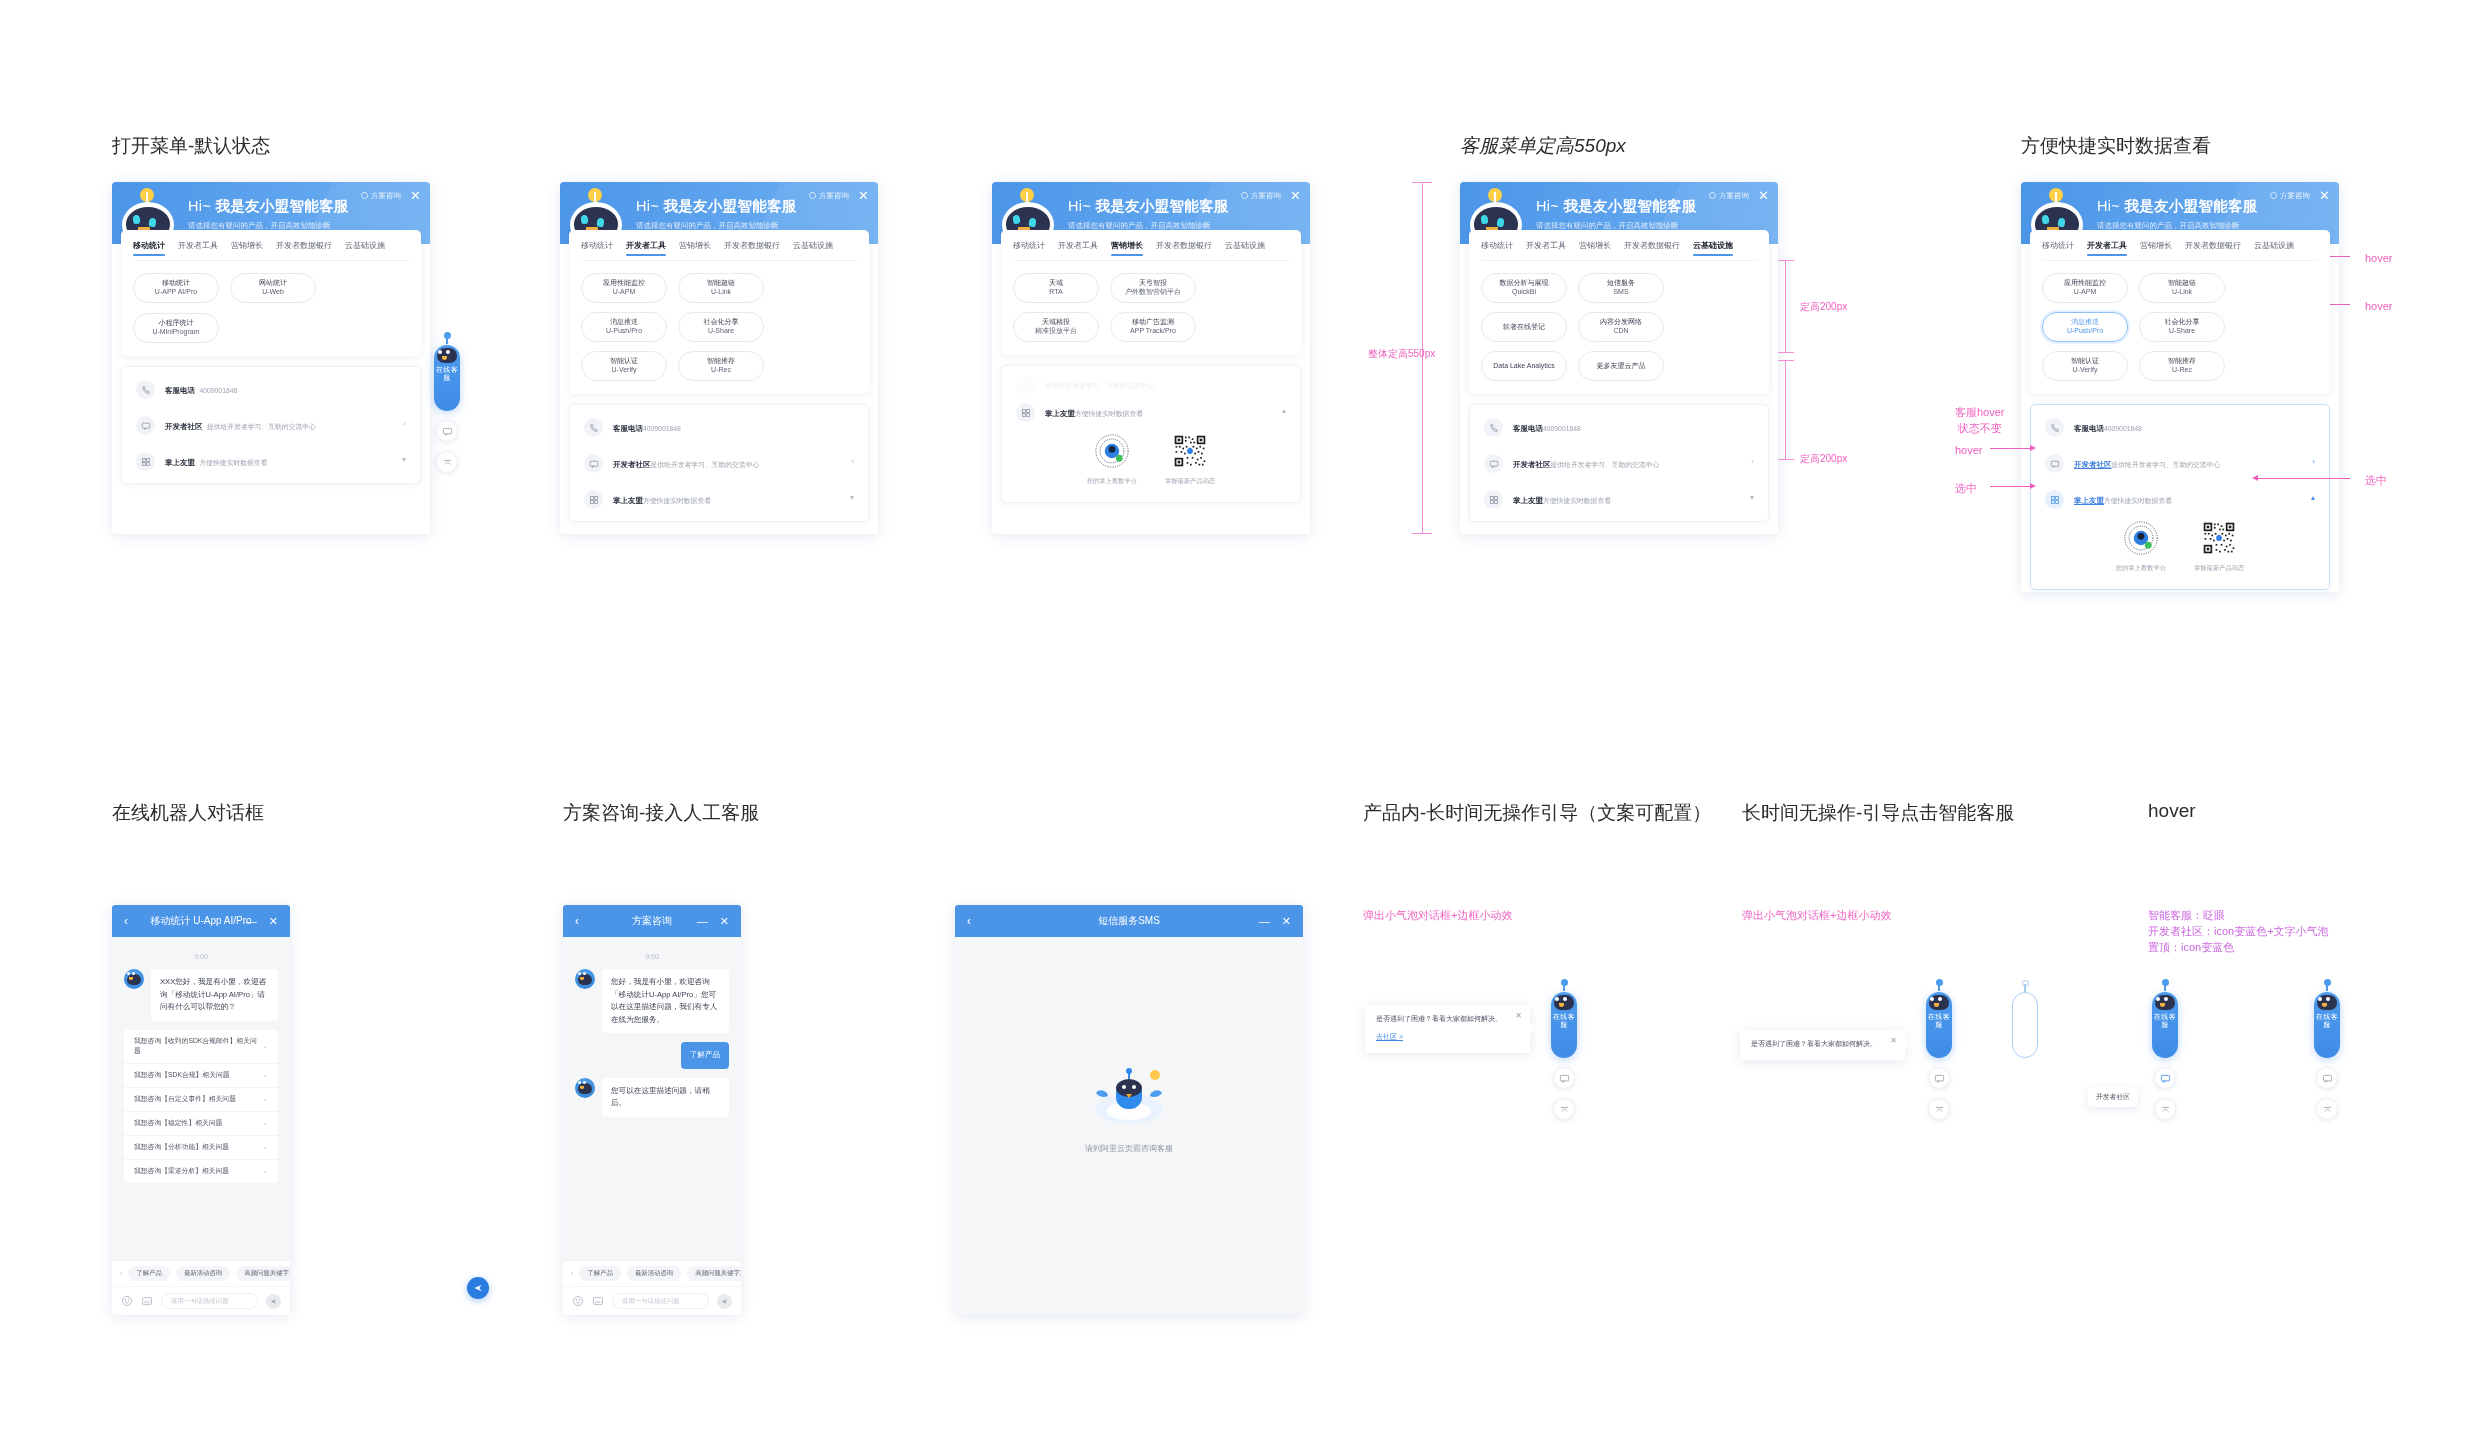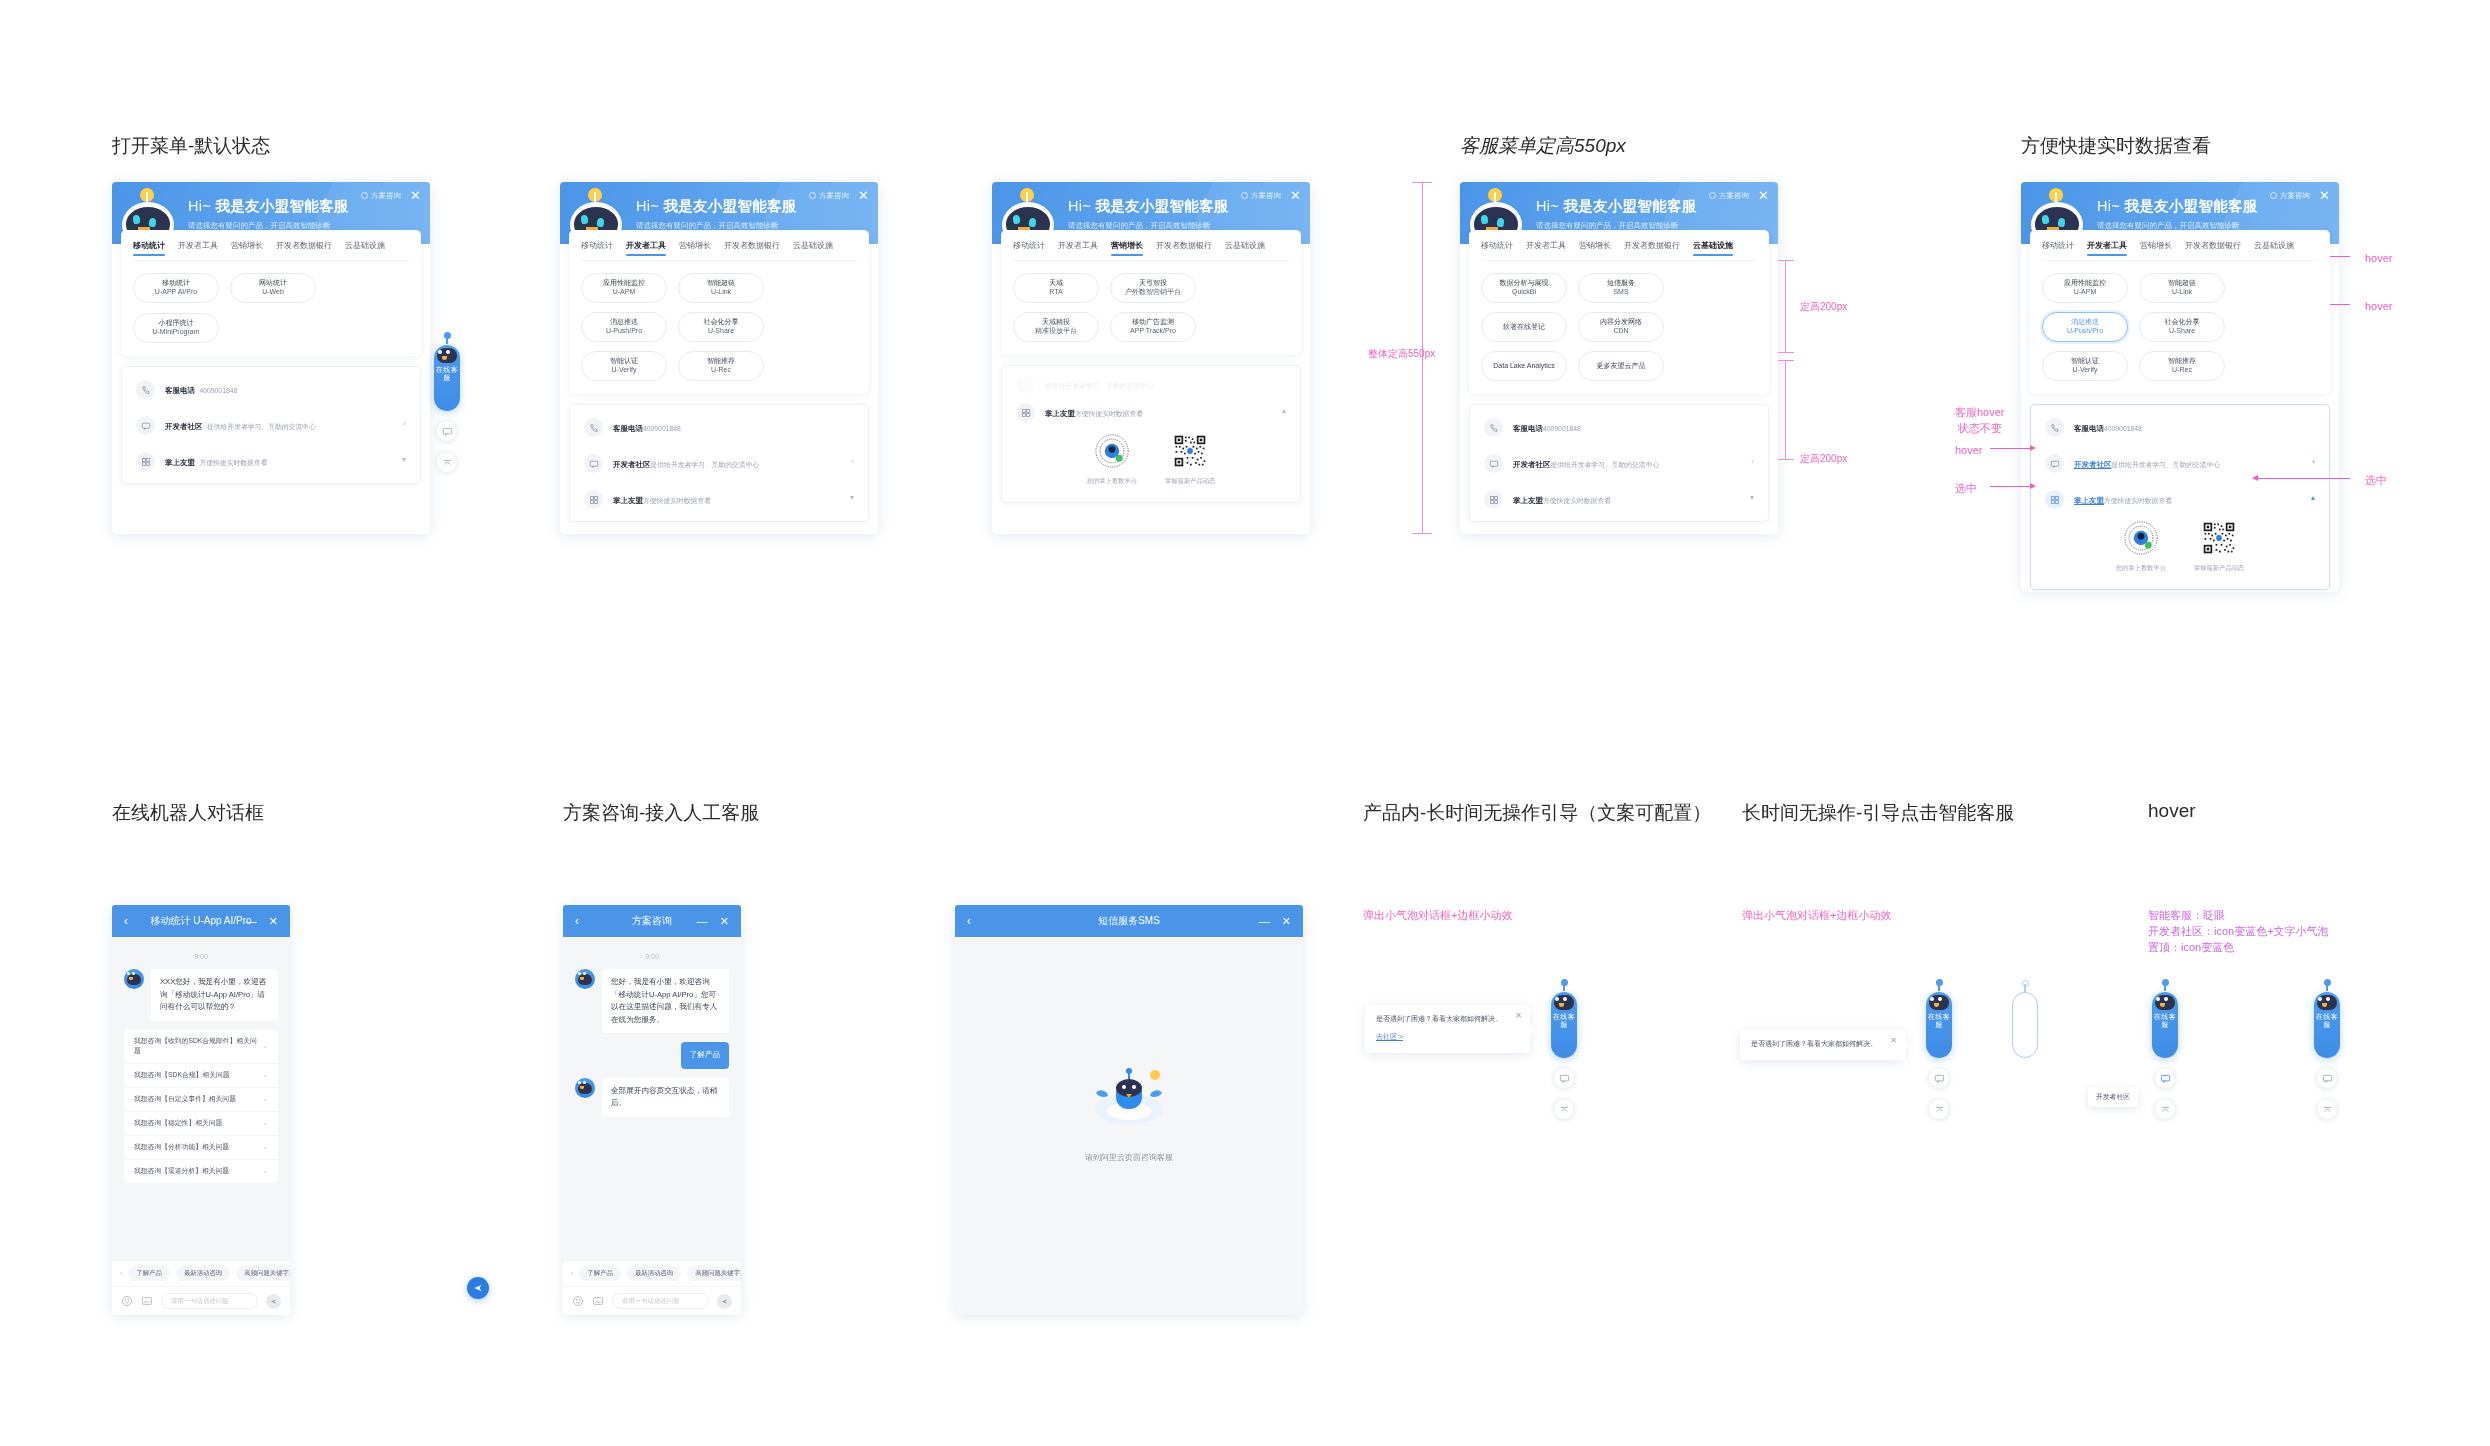--- a/index.html
+++ b/index.html
@@ -292,21 +292,21 @@
   .send-btn svg{width:7px;height:7px;}
   .send-fab{
     position:absolute;width:22px;height:22px;border-radius:50%;
     background:#2a7ce0;display:flex;align-items:center;justify-content:center;
     box-shadow:0 2px 7px rgba(42,124,224,.4);cursor:pointer;
   }
   .send-fab svg{width:10px;height:10px;}
 
   
   .empty-wrap{ text-align:center; padding-top: 104px; }
-  .empty-cap{ font-size:8px;color:#8d94a2;margin-top:19px; }
+  .empty-cap{ font-size:8px;color:#8d94a2;margin-top:10px; }
 
   
   .tipbox{
     position:absolute;background:#fff;border-radius:3px;
     box-shadow:0 2px 11px rgba(80,110,160,.16);
     padding:9px 11px 10px 11px;
   }
   .tipbox .tclose{
     position:absolute;right:8px;top:6px;font-size:8px;color:#9aa0ac;cursor:pointer;
   }
@@ -1060,21 +1060,21 @@
     <div class="msg right">
       <span class="bubble blue">了解产品</span>
     </div>
     <div class="msg">
       <span class="avatar">
           <span class="a-face"></span>
           <span class="a-eye l"></span>
           <span class="a-eye r"></span>
           <span class="a-beak"></span>
         </span>
-      <span class="bubble">全部展开内容页交互状态，请稍后。</span>
+      <span class="bubble">您可以在这里描述问题，请稍后。</span>
     </div>
   </div>
   <div class="chat-foot">
     <div class="qrep-row">
       <span class="qrep-arrow">‹</span>
       <span class="qrep">了解产品</span>
       <span class="qrep">最新活动咨询</span>
       <span class="qrep">高频问题关键字三</span>
 
     </div>

